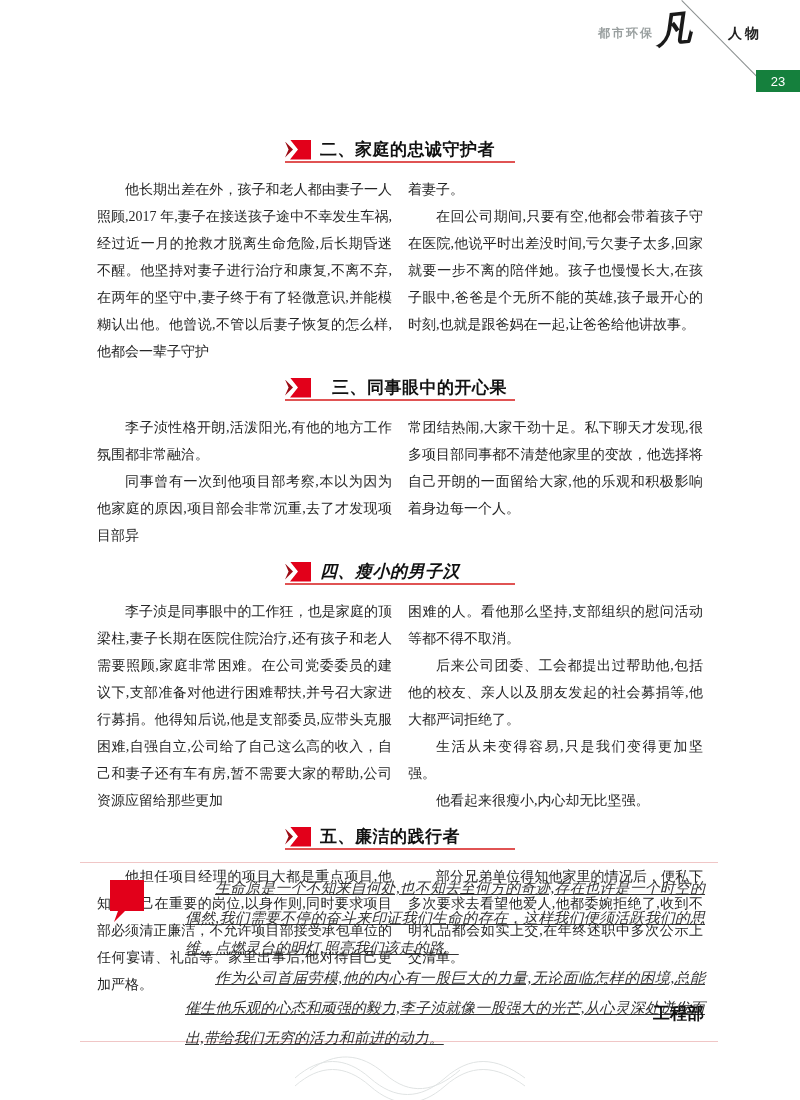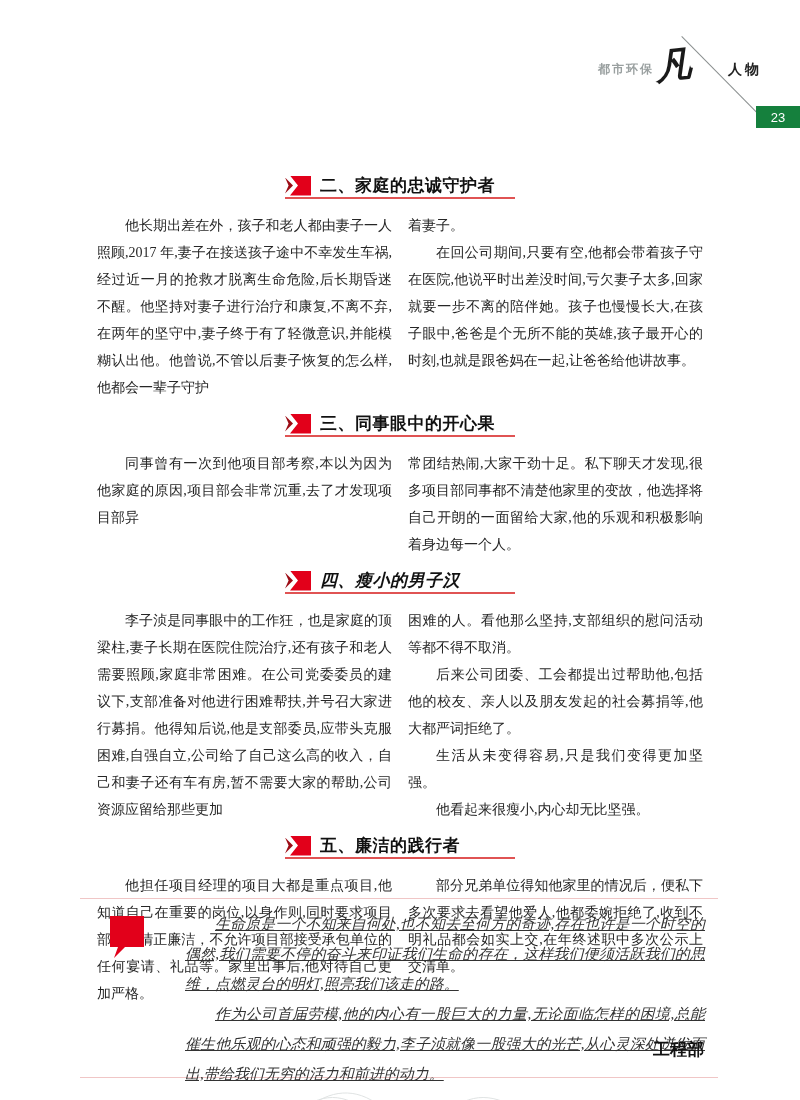--- a/index.html
+++ b/index.html
@@ -1,21 +1,21 @@
 <!DOCTYPE html>
 <html><head>
 <meta charset="utf-8">
 <style>
   html,body{margin:0;padding:0;}
   body{
     width:800px;height:1100px;background:#ffffff;position:relative;
     font-family:"Liberation Serif","DejaVu Serif",serif;color:#2b2b2b;
     overflow:hidden;
   }
-  .page{position:relative;width:800px;height:806px;margin-top:36px;}
+  .page{position:relative;width:800px;height:806px;}
 
   
   .masthead{
     position:absolute;left:598px;top:25px;font-family:"Liberation Sans","DejaVu Sans",sans-serif;
     font-size:12px;color:#9aa0a0;letter-spacing:2px;font-weight:bold;
   }
   .script-logo{
     position:absolute;left:655px;top:6px;font-size:36px;font-weight:bold;
     font-style:italic;color:#1a1a1a;font-family:"DejaVu Serif","Liberation Serif",serif;
     transform:rotate(-6deg);
@@ -103,29 +103,30 @@
             <p class="indent">他长期出差在外，孩子和老人都由妻子一人照顾,2017 年,妻子在接送孩子途中不幸发生车祸,经过近一月的抢救才脱离生命危险,后长期昏迷不醒。他坚持对妻子进行治疗和康复,不离不弃,在两年的坚守中,妻子终于有了轻微意识,并能模糊认出他。他曾说,不管以后妻子恢复的怎么样,他都会一辈子守护</p>
           </div>
         <div class="col">
             <p>着妻子。</p>
             <p class="indent">在回公司期间,只要有空,他都会带着孩子守在医院,他说平时出差没时间,亏欠妻子太多,回家就要一步不离的陪伴她。孩子也慢慢长大,在孩子眼中,爸爸是个无所不能的英雄,孩子最开心的时刻,也就是跟爸妈在一起,让爸爸给他讲故事。</p>
           </div>
       </div>
     </section>
 
     <section class="sec">
-      <div class="sec-head" style="border-bottom-color: rgb(224, 83, 83);">
+      <div class="sec-head" style="border-bottom-color: rgb(224, 83, 83); gap: 12px;">
         <span class="flag-icon">
           <span class="fi-chev" style="background: rgb(156, 11, 20);"></span>
             <span class="fi-main" style="background: rgb(226, 0, 26);"></span>
         </span>
         <span class="sec-title">三、同事眼中的开心果</span>
       </div>
       <div class="cols">
         <div class="col">
+            <p class="indent">李子浈性格开朗,活泼阳光,有他的地方工作氛围都非常融洽。</p>
             <p class="indent">同事曾有一次到他项目部考察,本以为因为他家庭的原因,项目部会非常沉重,去了才发现项目部异</p>
           </div>
         <div class="col">
             <p>常团结热闹,大家干劲十足。私下聊天才发现,很多项目部同事都不清楚他家里的变故，他选择将自己开朗的一面留给大家,他的乐观和积极影响着身边每一个人。</p>
           </div>
       </div>
     </section>
 
     <section class="sec">
       <div class="sec-head" style="border-bottom-color: rgb(224, 83, 83); font-style: italic;">

